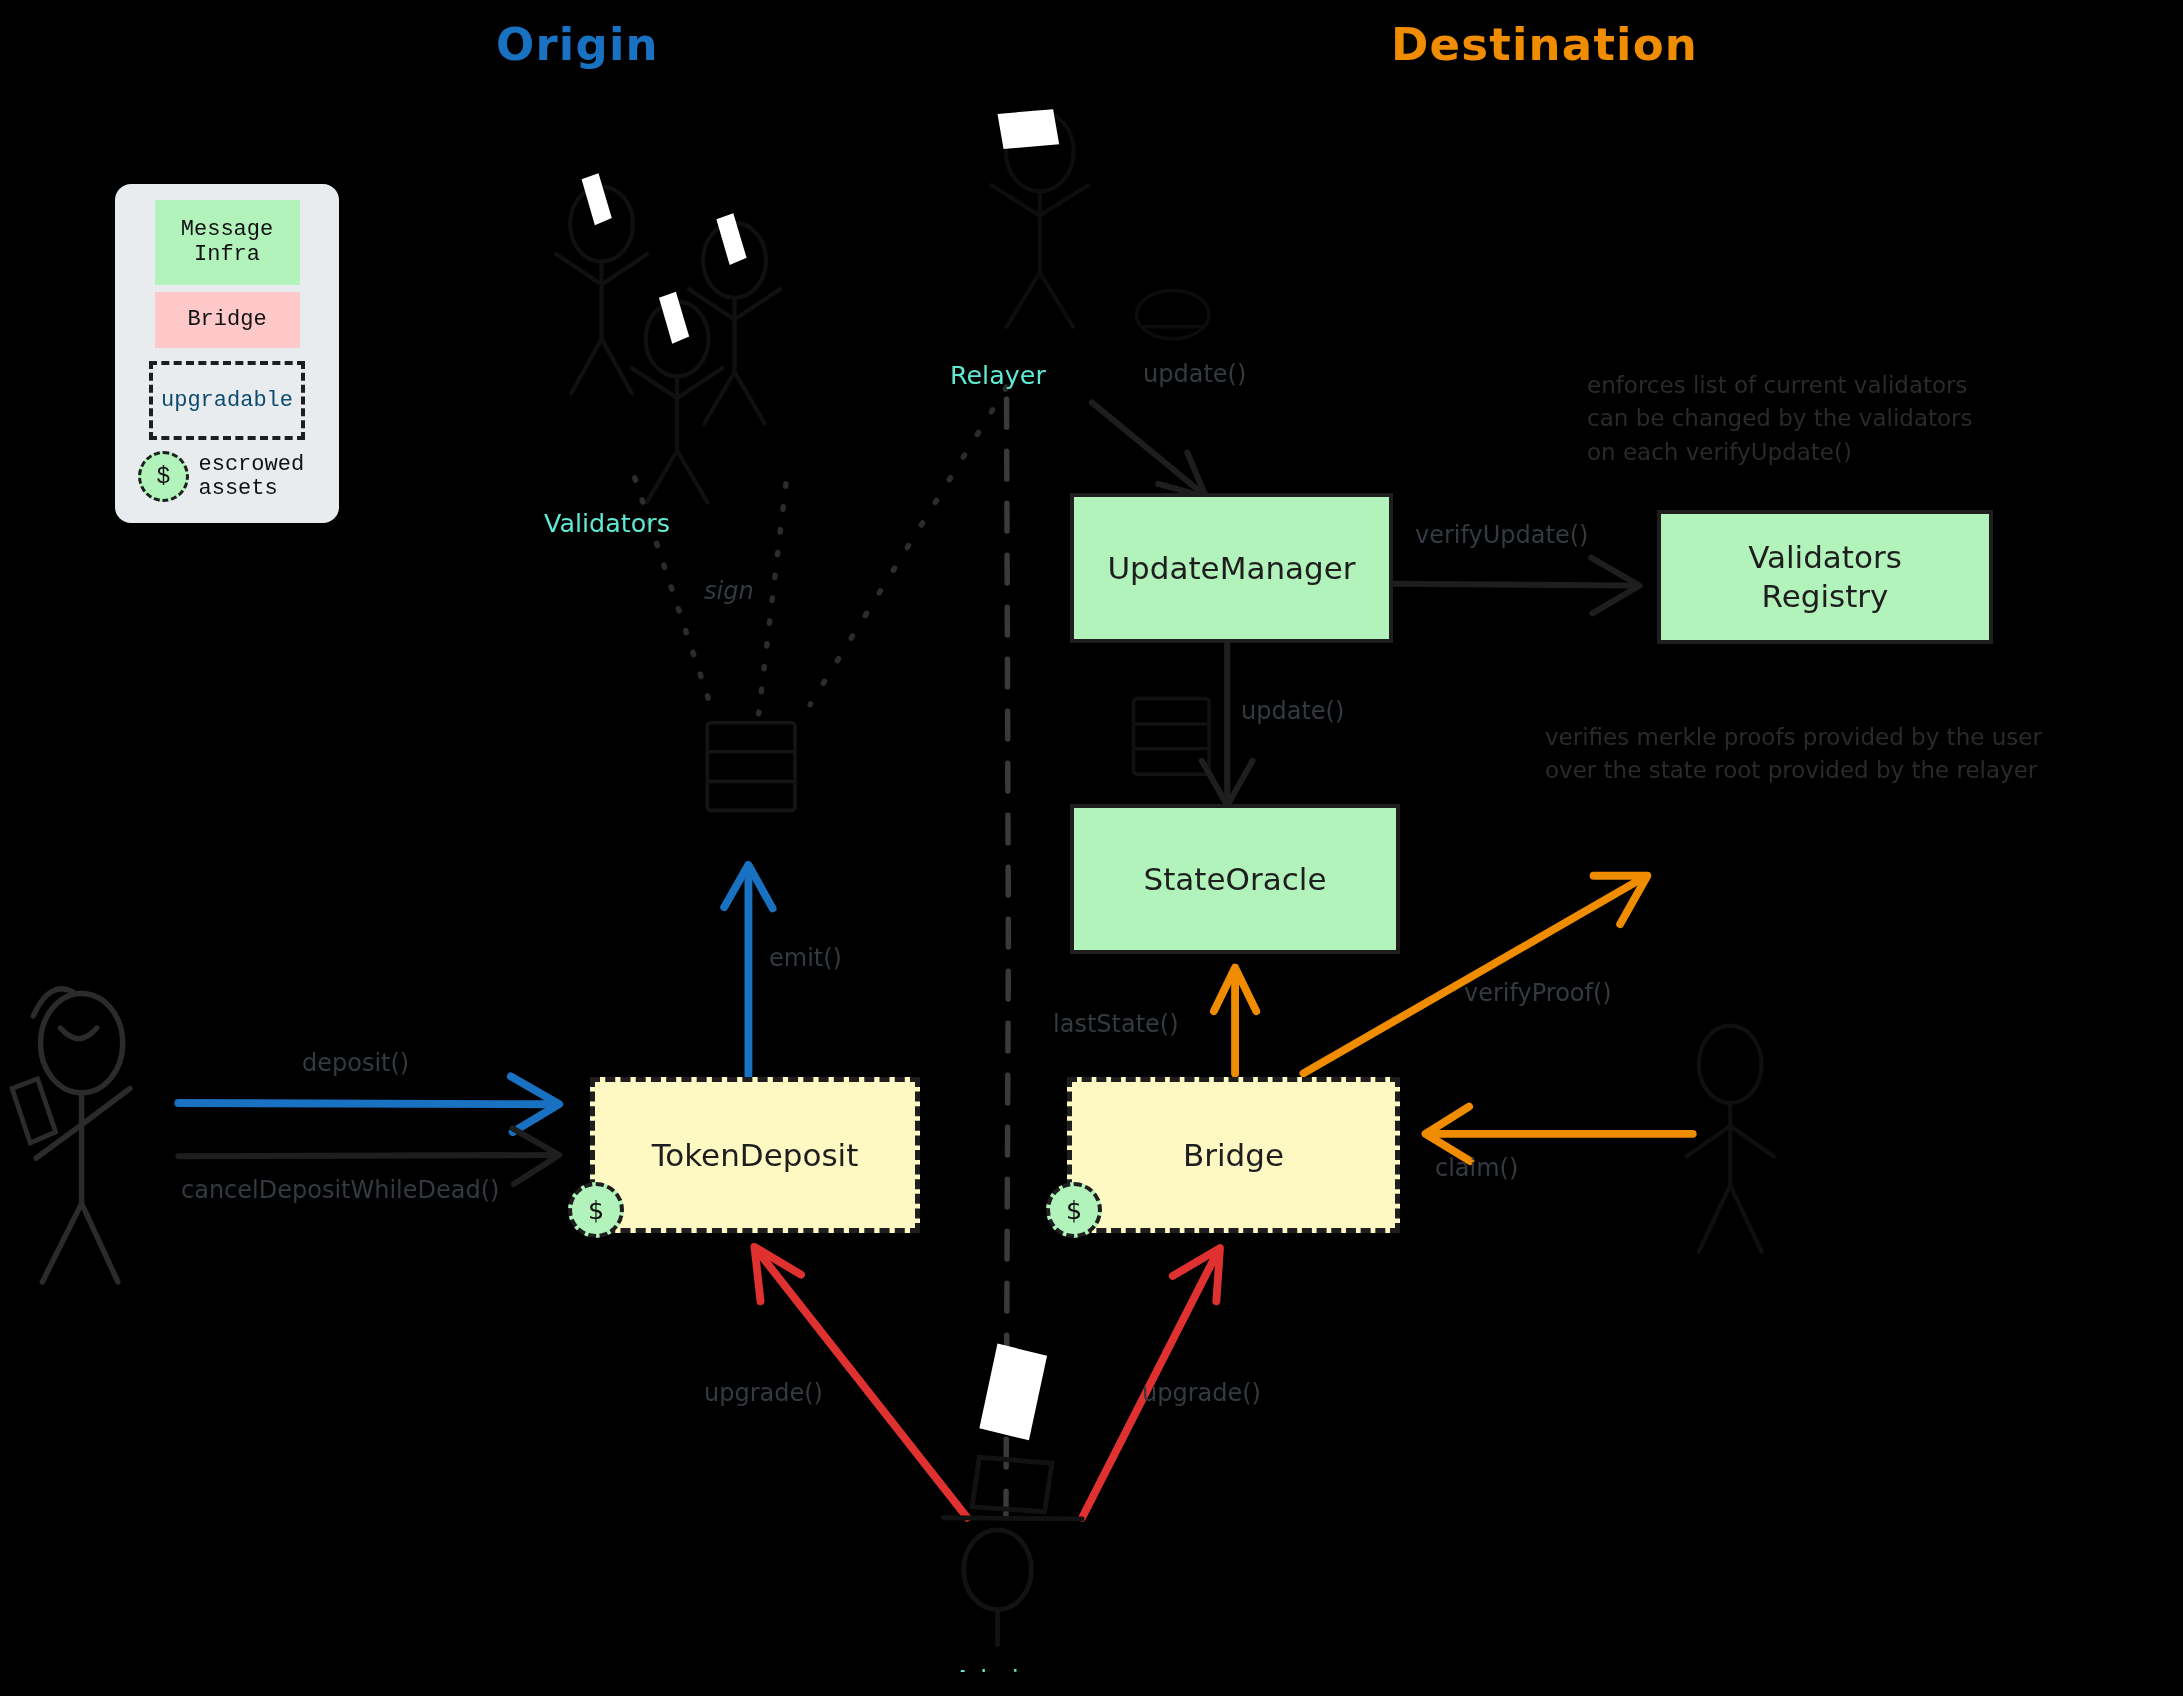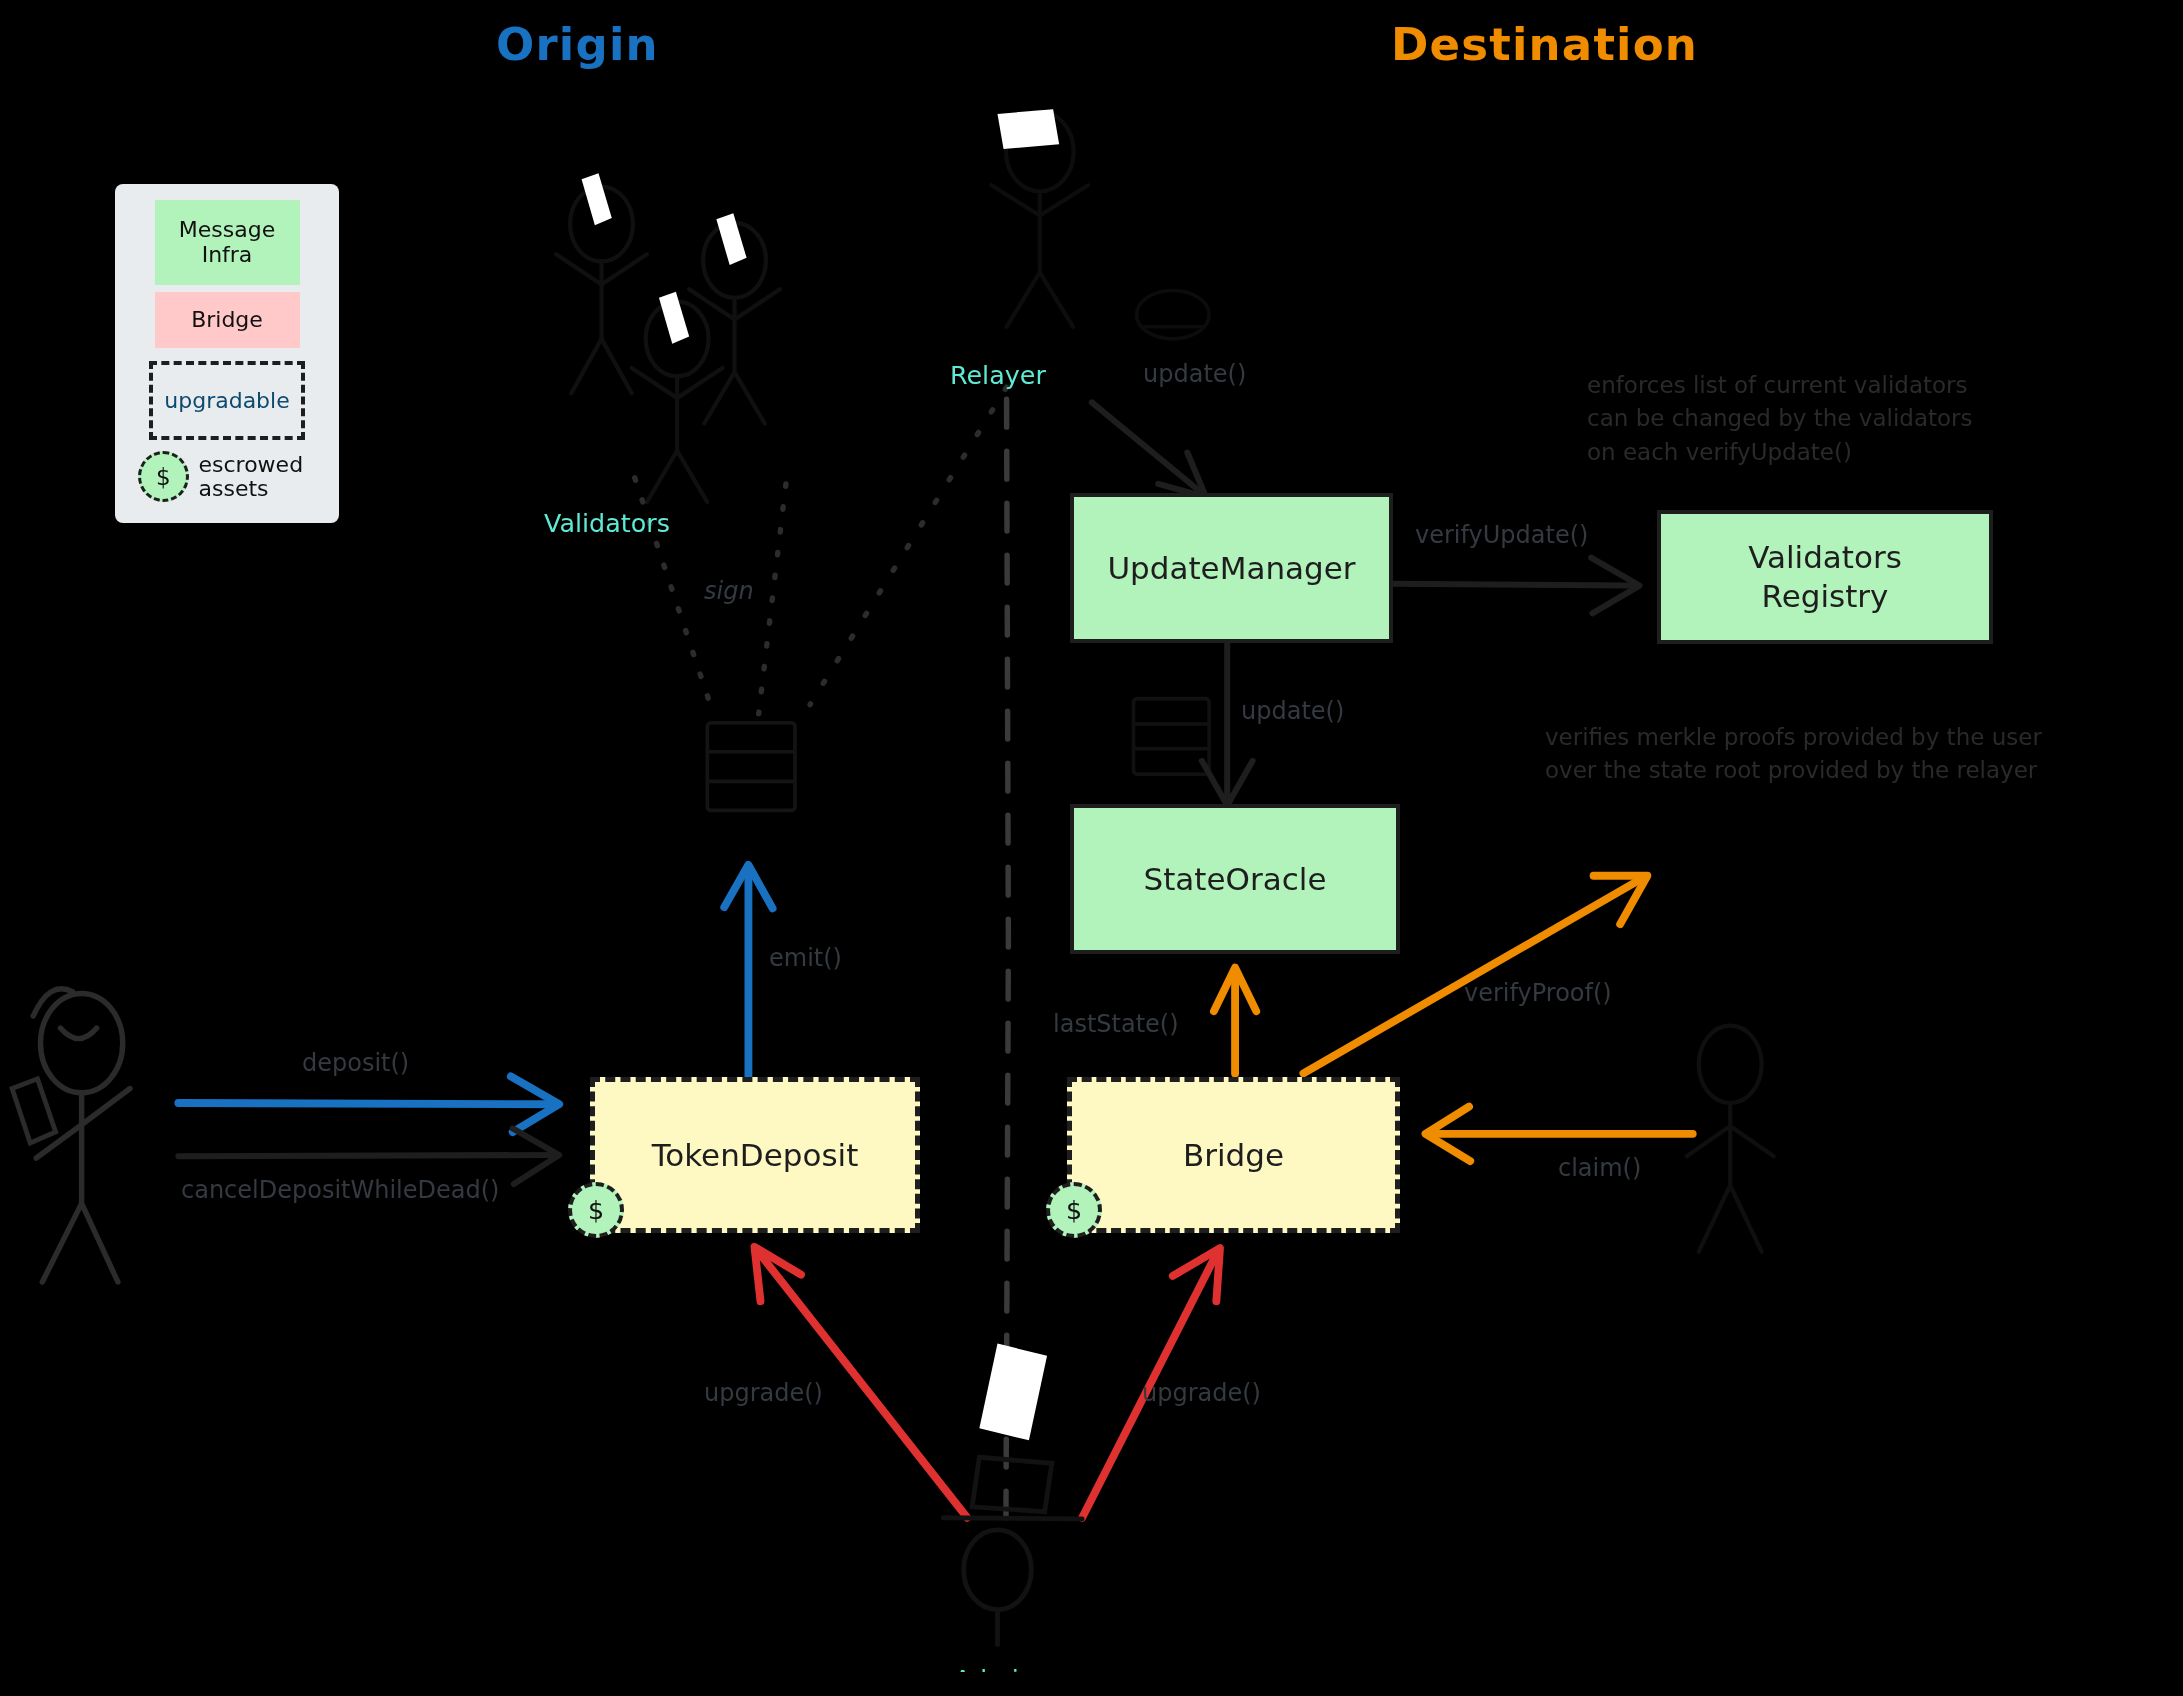--- a/index.html
+++ b/index.html
@@ -19,24 +19,25 @@
     font-size:45px;
     letter-spacing:1.2px;
     white-space:nowrap;
   }
   .title.origin{color:#1971c2;}
   .title.destination{color:#f08c00;}
 
   
   .legend{
     background:#e9ecef;
-    border-radius:8px;
+    border-radius:16px;
     width:224px;
     padding:15.7px 18px 20.6px 18px;
     box-sizing:border-box;
+    font-family:Liberation Mono, monospace;
   }
   .legend-swatch{
     width:145px;height:85px;
     display:flex;align-items:center;justify-content:center;
     text-align:center;
     font-size:22px;line-height:1.15;
     color:#111;
     margin:0 auto 7.3px auto;
   }
   .legend-swatch.green{background:#b2f2bb;}
@@ -320,21 +321,21 @@
 
   <div class="abs elabel" style="left:302px;top:1049px;">deposit()</div>
   <div class="abs elabel" style="left:181px;top:1176px;">cancelDepositWhileDead()</div>
   <div class="abs elabel" style="left:769px;top:944px;">emit()</div>
   <div class="abs elabel" style="left:704px;top:577px;font-style:italic;">sign</div>
   <div class="abs elabel" style="left:1143px;top:360px;">update()</div>
   <div class="abs elabel" style="left:1415px;top:521px;">verifyUpdate()</div>
   <div class="abs elabel" style="left:1241px;top:697px;">update()</div>
   <div class="abs elabel" style="left:1053px;top:1010px;">lastState()</div>
   <div class="abs elabel" style="left:1464px;top:979px;">verifyProof()</div>
-  <div class="abs elabel" style="left:1558px;top:1154px;text-align:center;">claim()</div>
+  <div class="abs elabel" style="left:1435px;top:1154px;text-align:center;">claim()</div>
   <div class="abs elabel" style="left:704px;top:1379px;">upgrade()</div>
   <div class="abs elabel" style="left:1142px;top:1379px;">upgrade()</div>
 
   <div class="abs annot" style="left:1587px;top:369px;">enforces list of current validators
 can be changed by the validators
 on each verifyUpdate()</div>
   <div class="abs annot" style="left:1545px;top:721px;">verifies merkle proofs provided by the user
 over the state root provided by the relayer</div>
 
 </div>

